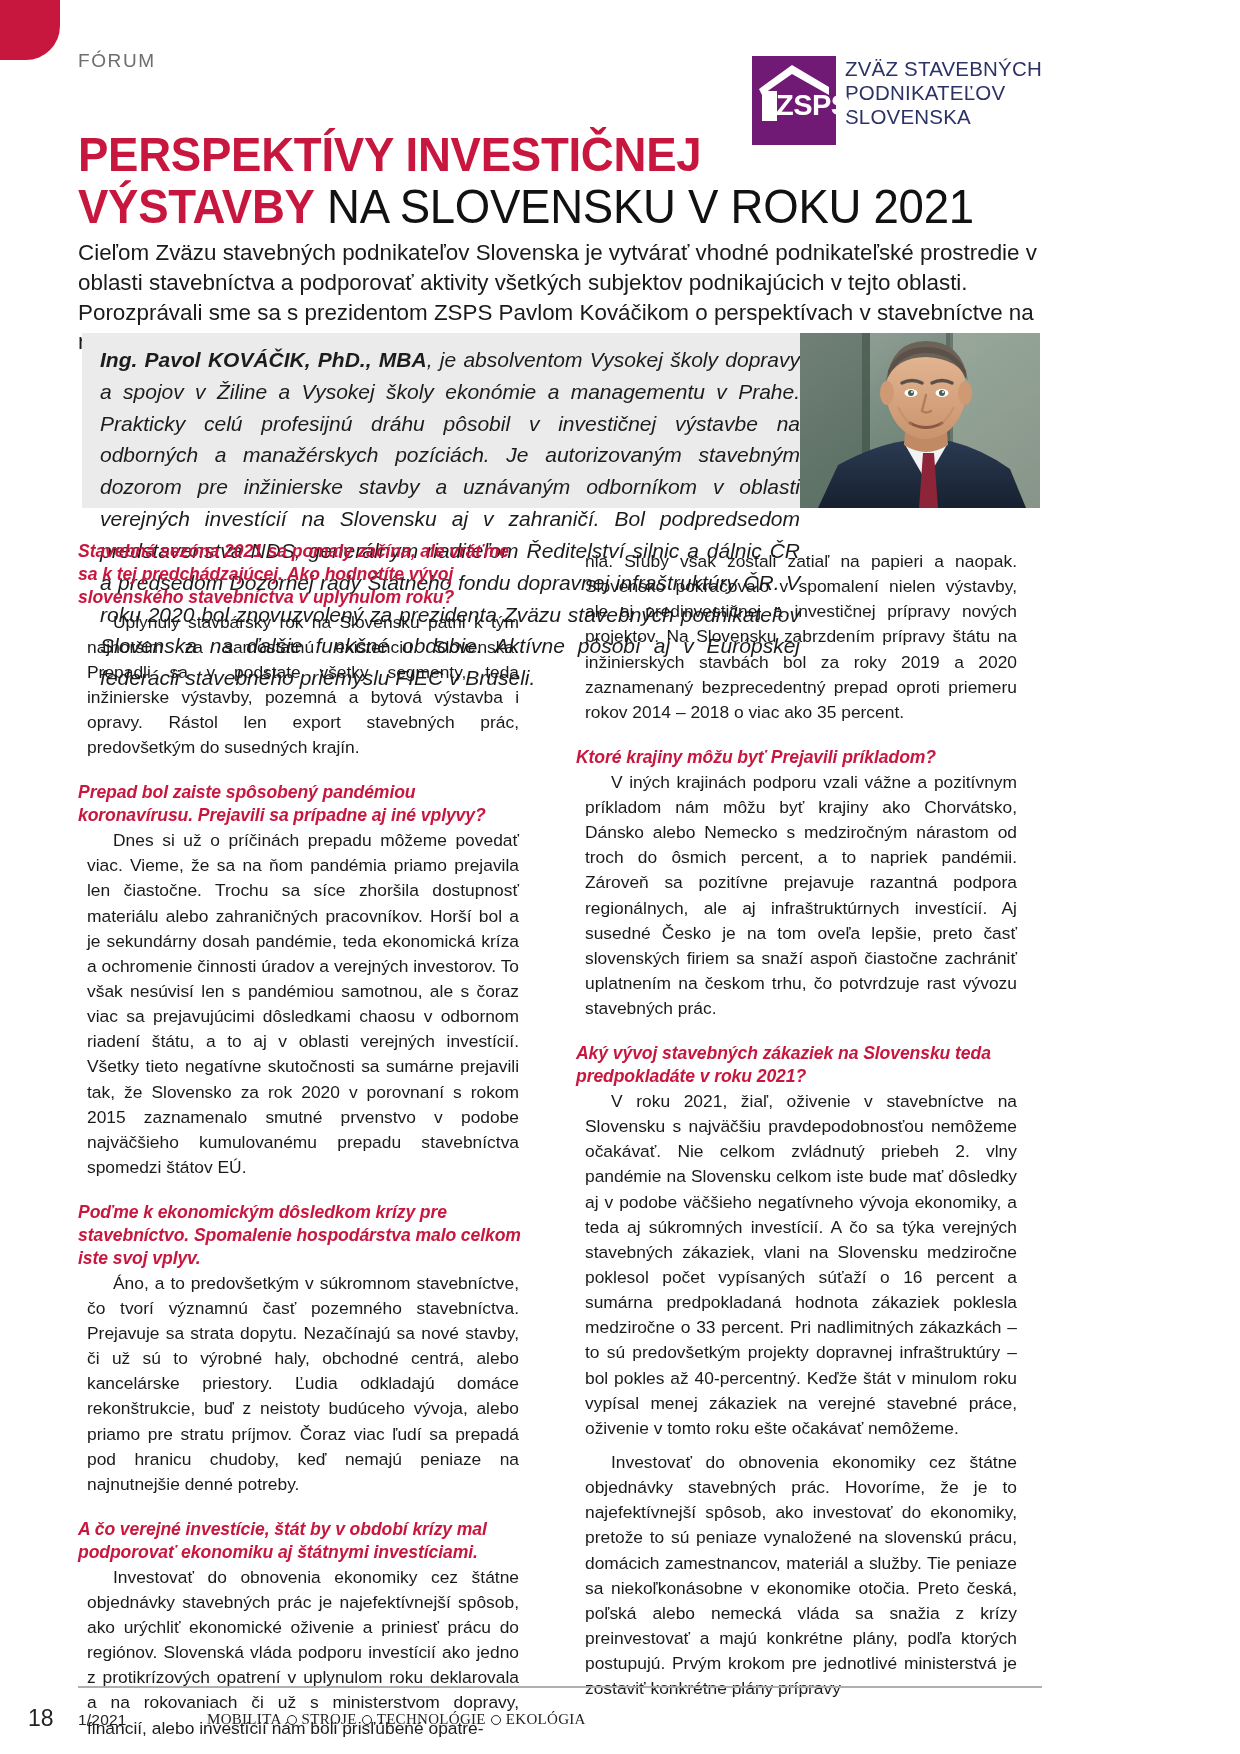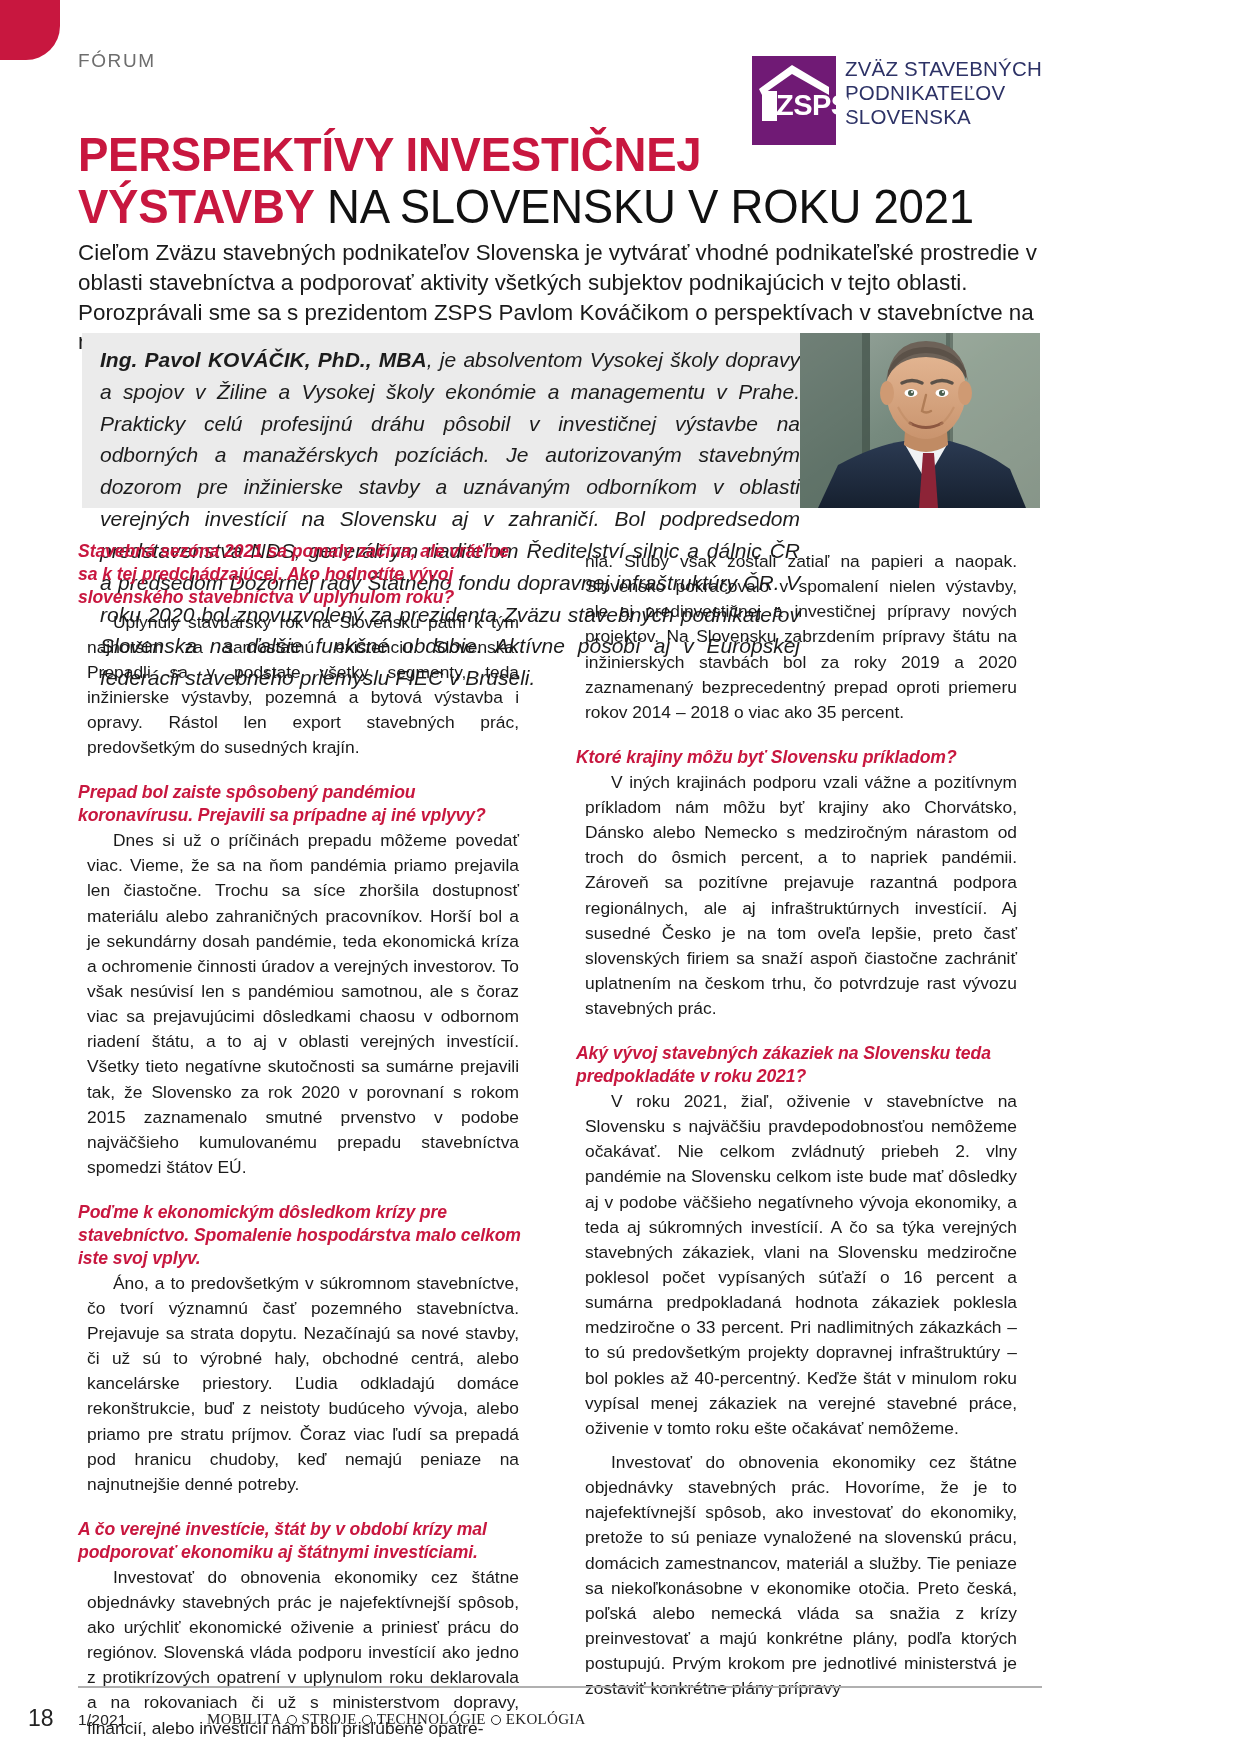--- a/index.html
+++ b/index.html
@@ -328,21 +328,21 @@
     <p class="p">Uplynulý stavbársky rok na Slovensku patril k tým najhorším za samostatnú existenciu Slovenska. Prepadli sa v podstate všetky segmenty, teda inžinierske výstavby, pozemná a bytová výstavba i opravy. Rástol len export stavebných prác, predovšetkým do susedných krajín.</p>
     <p class="q">Prepad bol zaiste spôsobený pandémiou koronavírusu. Prejavili sa prípadne aj iné vplyvy?</p>
     <p class="p">Dnes si už o príčinách prepadu môžeme povedať viac. Vieme, že sa na ňom pandémia priamo prejavila len čiastočne. Trochu sa síce zhoršila dostupnosť materiálu alebo zahraničných pracovníkov. Horší bol a je sekundárny dosah pandémie, teda ekonomická kríza a ochromenie činnosti úradov a verejných investorov. To však nesúvisí len s pandémiou samotnou, ale s čoraz viac sa prejavujúcimi dôsledkami chaosu v odbornom riadení štátu, a to aj v oblasti verejných investícií. Všetky tieto negatívne skutočnosti sa sumárne prejavili tak, že Slovensko za rok 2020 v porovnaní s rokom 2015 zaznamenalo smutné prvenstvo v podobe najväčšieho kumulovanému prepadu stavebníctva spomedzi štátov EÚ.</p>
     <p class="q">Poďme k ekonomickým dôsledkom krízy pre stavebníctvo. Spomalenie hospodárstva malo celkom iste svoj vplyv.</p>
     <p class="p">Áno, a to predovšetkým v súkromnom stavebníctve, čo tvorí významnú časť pozemného stavebníctva. Prejavuje sa strata dopytu. Nezačínajú sa nové stavby, či už sú to výrobné haly, obchodné centrá, alebo kancelárske priestory. Ľudia odkladajú domáce rekonštrukcie, buď z neistoty budúceho vývoja, alebo priamo pre stratu príjmov. Čoraz viac ľudí sa prepadá pod hranicu chudoby, keď nemajú peniaze na najnutnejšie denné potreby.</p>
     <p class="q">A čo verejné investície, štát by v období krízy mal podporovať ekonomiku aj štátnymi investíciami.</p>
     <p class="p">Investovať do obnovenia ekonomiky cez štátne objednávky stavebných prác je najefektívnejší spôsob, ako urýchliť ekonomické oživenie a priniesť prácu do regiónov. Slovenská vláda podporu investícií ako jedno z protikrízových opatrení v uplynulom roku deklarovala a na rokovaniach či už s ministerstvom dopravy, financií, alebo investícií nám boli prisľúbené opatre-</p>
   </div>
   <div class="col">
     <p class="p" style="text-indent:0">nia. Sľuby však zostali zatiaľ na papieri a naopak. Slovensko pokračovalo v spomalení nielen výstavby, ale aj predinvestičnej a investičnej prípravy nových projektov. Na Slovensku zabrzdením prípravy štátu na inžinierskych stavbách bol za roky 2019 a 2020 zaznamenaný bezprecedentný prepad oproti priemeru rokov 2014 – 2018 o viac ako 35 percent.</p>
-    <p class="q">Ktoré krajiny môžu byť Slovensku príkladom?</p>
+    <p class="q">Ktoré krajiny môžu byť Prejavili príkladom?</p>
     <p class="p">V iných krajinách podporu vzali vážne a pozitívnym príkladom nám môžu byť krajiny ako Chorvátsko, Dánsko alebo Nemecko s medziročným nárastom od troch do ôsmich percent, a to napriek pandémii. Zároveň sa pozitívne prejavuje razantná podpora regionálnych, ale aj infraštruktúrnych investícií. Aj susedné Česko je na tom oveľa lepšie, preto časť slovenských firiem sa snaží aspoň čiastočne zachrániť uplatnením na českom trhu, čo potvrdzuje rast vývozu stavebných prác.</p>
     <p class="q">Aký vývoj stavebných zákaziek na Slovensku teda predpokladáte v roku 2021?</p>
     <p class="p">V roku 2021, žiaľ, oživenie v stavebníctve na Slovensku s najväčšiu pravdepodobnosťou nemôžeme očakávať. Nie celkom zvládnutý priebeh 2. vlny pandémie na Slovensku celkom iste bude mať dôsledky aj v podobe väčšieho negatívneho vývoja ekonomiky, a teda aj súkromných investícií. A čo sa týka verejných stavebných zákaziek, vlani na Slovensku medziročne poklesol počet vypísaných súťaží o 16 percent a sumárna predpokladaná hodnota zákaziek poklesla medziročne o 33 percent. Pri nadlimitných zákazkách – to sú predovšetkým projekty dopravnej infraštruktúry – bol pokles až 40-percentný. Keďže štát v minulom roku vypísal menej zákaziek na verejné stavebné práce, oživenie v tomto roku ešte očakávať nemôžeme.</p>
     <p class="p">Investovať do obnovenia ekonomiky cez štátne objednávky stavebných prác. Hovoríme, že je to najefektívnejší spôsob, ako investovať do ekonomiky, pretože to sú peniaze vynaložené na slovenskú prácu, domácich zamestnancov, materiál a služby. Tie peniaze sa niekoľkonásobne v ekonomike otočia. Preto česká, poľská alebo nemecká vláda sa snažia z krízy preinvestovať a majú konkrétne plány, podľa ktorých postupujú. Prvým krokom pre jednotlivé ministerstvá je zostaviť konkrétne plány prípravy</p>
   </div>
 </div>
 
 <div class="footer-rule"></div>
 <div class="pagenum">18</div>
 <div class="issue">1/2021</div>

